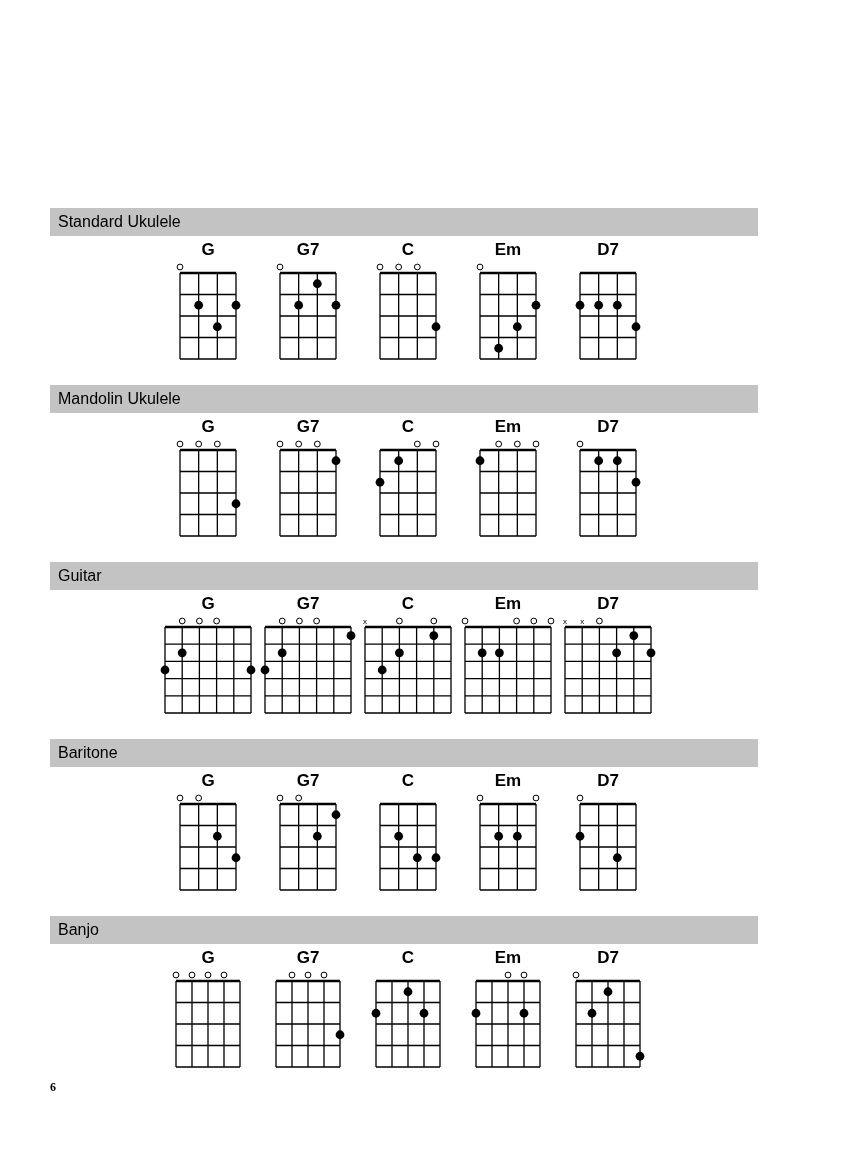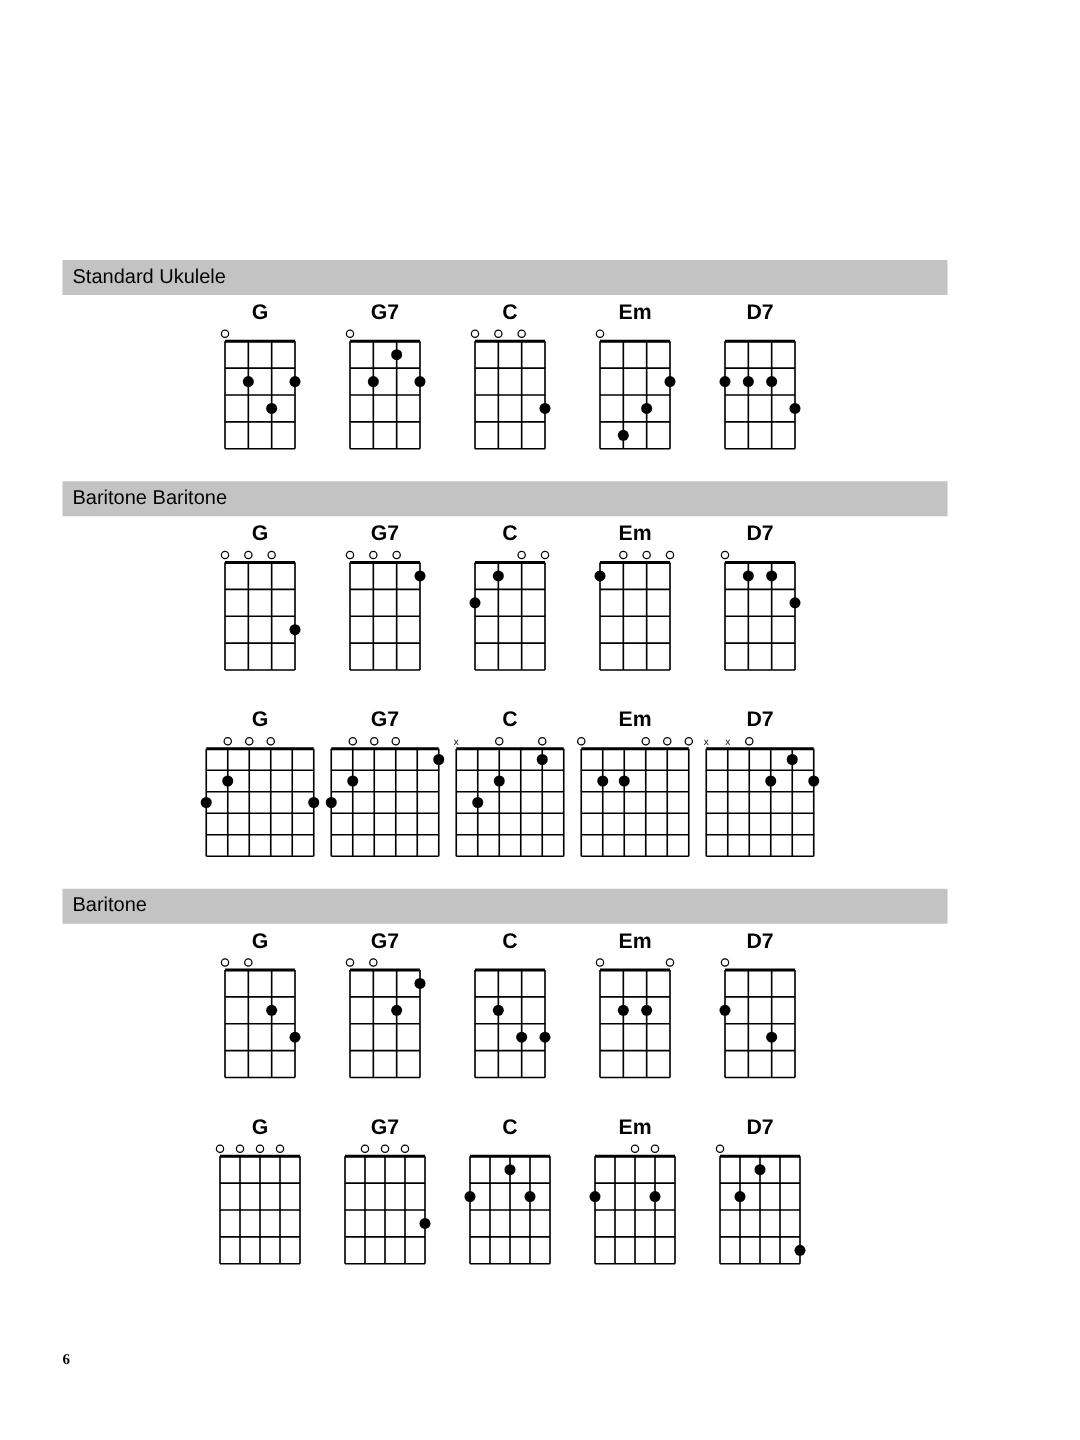--- a/index.html
+++ b/index.html
@@ -180,21 +180,21 @@
                 <circle cx="45.333333333333336" cy="44.25" r="4.4" fill="#000000"></circle>
                 <circle cx="64" cy="65.75" r="4.4" fill="#000000"></circle>
               </svg>
             </div>
           </div>
         </div>
     </div>
     <div class="sec-gap"></div>
 
     <div class="section">
-      <div class="section-bar">Baritone Baritone</div>
+      <div class="section-bar">Mandolin Ukulele</div>
       <div class="chord-row">
           <div class="chord">
             <div class="chord-name">G</div>
             <div class="chord-diagram">
               <svg width="72" height="102" viewBox="0 0 72 102">
                 <line x1="8" y1="12" x2="64" y2="12" stroke="#000000" stroke-width="2.4"></line>
                 <line x1="8" y1="33.5" x2="64" y2="33.5" stroke="#000000" stroke-width="1.3"></line>
                 <line x1="8" y1="55" x2="64" y2="55" stroke="#000000" stroke-width="1.3"></line>
                 <line x1="8" y1="76.5" x2="64" y2="76.5" stroke="#000000" stroke-width="1.3"></line>
                 <line x1="8" y1="98" x2="64" y2="98" stroke="#000000" stroke-width="1.3"></line>
@@ -287,20 +287,21 @@
                 <circle cx="45.333333333333336" cy="22.75" r="4.4" fill="#000000"></circle>
                 <circle cx="64" cy="44.25" r="4.4" fill="#000000"></circle>
               </svg>
             </div>
           </div>
         </div>
     </div>
     <div class="sec-gap"></div>
 
     <div class="section">
+      <div class="section-bar">Guitar</div>
       <div class="chord-row">
           <div class="chord">
             <div class="chord-name">G</div>
             <div class="chord-diagram">
               <svg width="102" height="102" viewBox="0 0 102 102">
                 <line x1="8" y1="12" x2="94" y2="12" stroke="#000000" stroke-width="2.4"></line>
                 <line x1="8" y1="29.2" x2="94" y2="29.2" stroke="#000000" stroke-width="1.3"></line>
                 <line x1="8" y1="46.4" x2="94" y2="46.4" stroke="#000000" stroke-width="1.3"></line>
                 <line x1="8" y1="63.599999999999994" x2="94" y2="63.599999999999994" stroke="#000000" stroke-width="1.3"></line>
                 <line x1="8" y1="80.8" x2="94" y2="80.8" stroke="#000000" stroke-width="1.3"></line>
@@ -523,20 +524,21 @@
                 <circle cx="8" cy="44.25" r="4.4" fill="#000000"></circle>
                 <circle cx="45.333333333333336" cy="65.75" r="4.4" fill="#000000"></circle>
               </svg>
             </div>
           </div>
         </div>
     </div>
     <div class="sec-gap"></div>
 
     <div class="section">
+      <div class="section-bar">Banjo</div>
       <div class="chord-row">
           <div class="chord">
             <div class="chord-name">G</div>
             <div class="chord-diagram">
               <svg width="80" height="102" viewBox="0 0 80 102">
                 <line x1="8" y1="12" x2="72" y2="12" stroke="#000000" stroke-width="2.4"></line>
                 <line x1="8" y1="33.5" x2="72" y2="33.5" stroke="#000000" stroke-width="1.3"></line>
                 <line x1="8" y1="55" x2="72" y2="55" stroke="#000000" stroke-width="1.3"></line>
                 <line x1="8" y1="76.5" x2="72" y2="76.5" stroke="#000000" stroke-width="1.3"></line>
                 <line x1="8" y1="98" x2="72" y2="98" stroke="#000000" stroke-width="1.3"></line>

